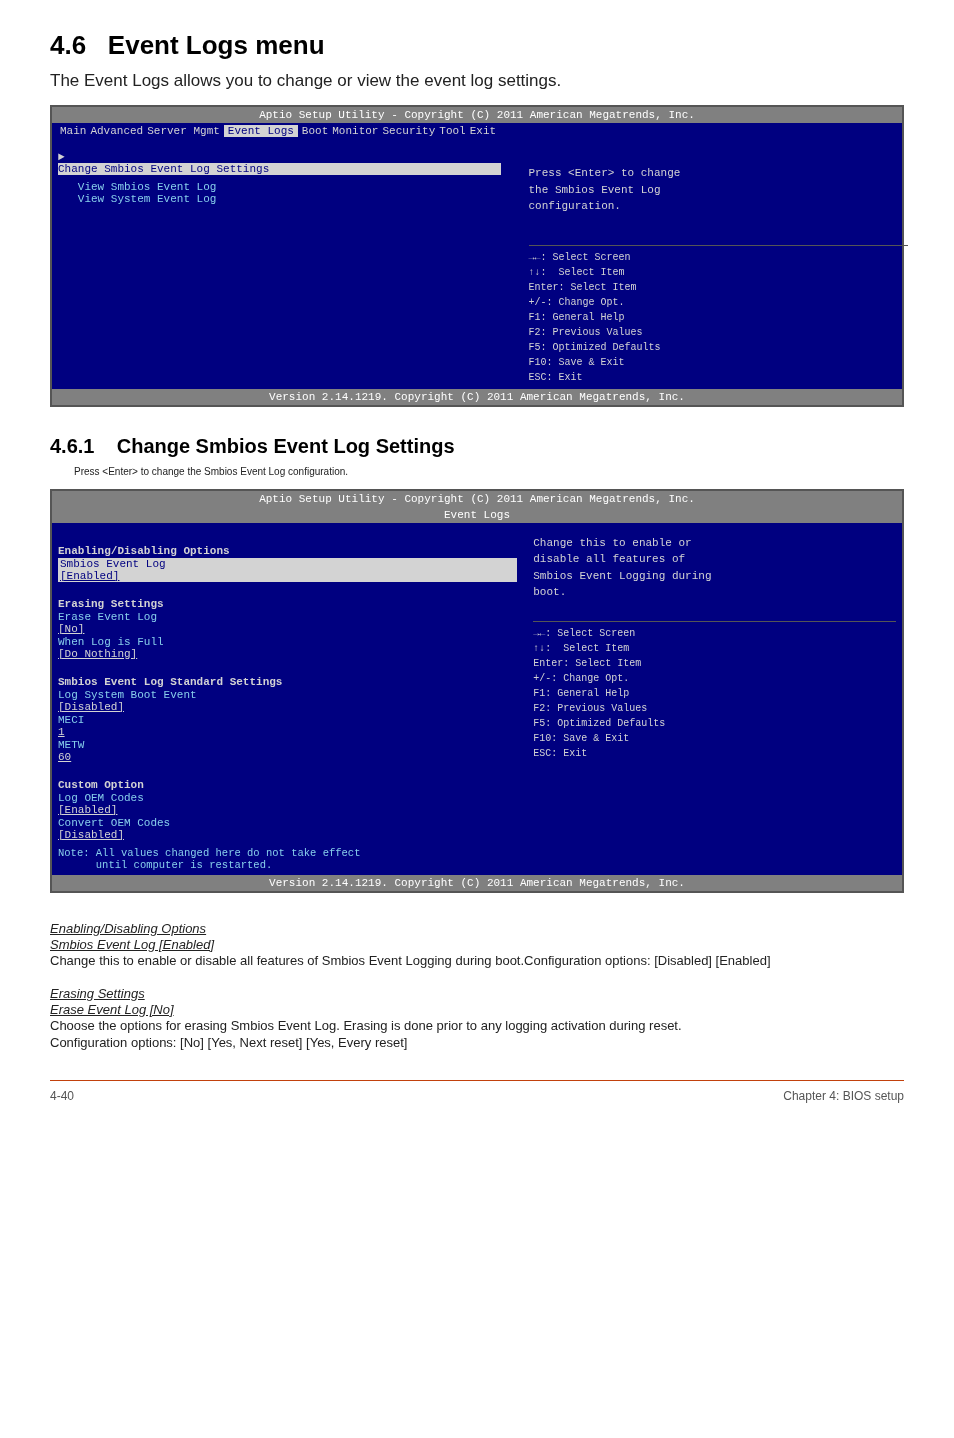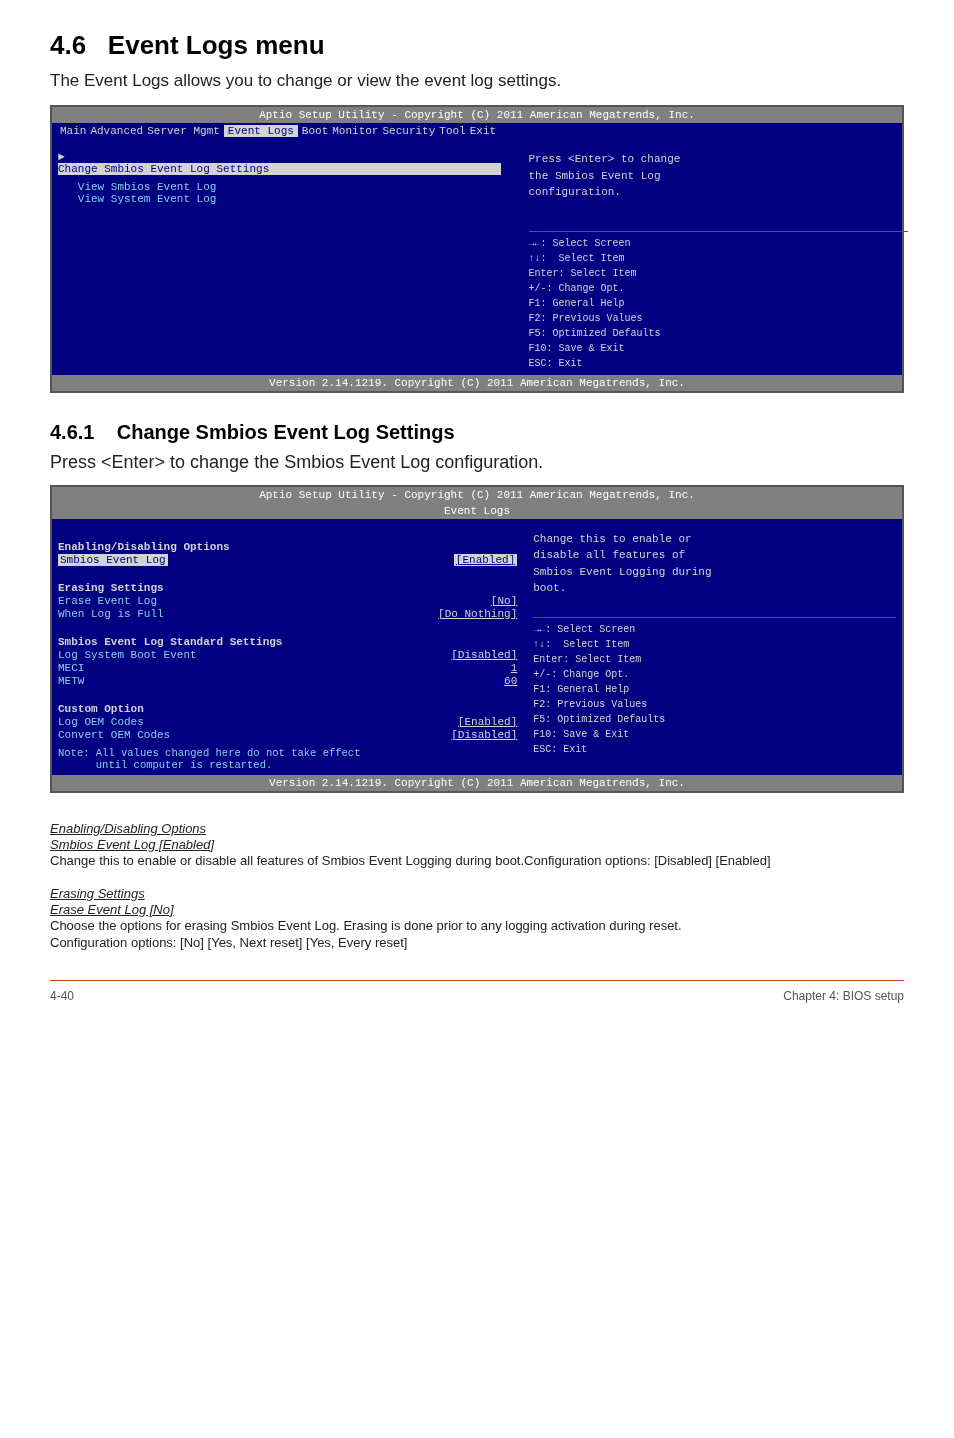--- a/index.html
+++ b/index.html
@@ -116,23 +116,24 @@
 
     
     h2.subsection-title {
       font-size: 20px;
       font-weight: bold;
       margin-bottom: 8px;
       margin-top: 10px;
       color: #000;
     }
     .subsection-desc {
-      font-size: 18px;
+      font-size: 10px;
       margin-bottom: 12px;
       color: #222;
+      margin-left: 24px;
     }
 
     
     .bios-body2 {
       display: flex;
       min-height: 230px;
       padding: 6px 6px 4px 6px;
       gap: 0;
     }
     .bios-left2 {
@@ -146,20 +147,21 @@
       flex: 0 0 44%;
       color: #d3d3d3;
       font-family: 'Courier New', Courier, monospace;
       font-size: 11px;
       padding-left: 6px;
     }
     .bios-item-row {
       display: flex;
       justify-content: space-between;
       margin: 1px 0;
+      flex-direction: column;
     }
     .bios-item-label {
       color: #87ceeb;
     }
     .bios-item-value {
       color: #d3d3d3;
       text-decoration: underline;
     }
     .bios-section-header {
       color: #d3d3d3;
@@ -234,21 +236,21 @@
         <span style="color:#d3d3d3;">► </span><span class="bios-item-selected">Change Smbios Event Log Settings</span>
       </div>
       <div style="margin-top:6px;">
         <span class="bios-item">&nbsp;&nbsp;&nbsp;View Smbios Event Log</span>
       </div>
       <div>
         <span class="bios-item">&nbsp;&nbsp;&nbsp;View System Event Log</span>
       </div>
     </div>
     <div class="bios-right">
-      <div class="bios-desc-text" style="margin-top:6px;">
+      <div class="bios-desc-text" style="margin-top:20px;">
         Press &lt;Enter&gt; to change<br>the Smbios Event Log<br>configuration.
       </div>
       <div class="bios-key-help" style="margin-top:30px;">
         →←: Select Screen<br>
         ↑↓:&nbsp; Select Item<br>
         Enter: Select Item<br>
         +/-: Change Opt.<br>
         F1: General Help<br>
         F2: Previous Values<br>
         F5: Optimized Defaults<br>

